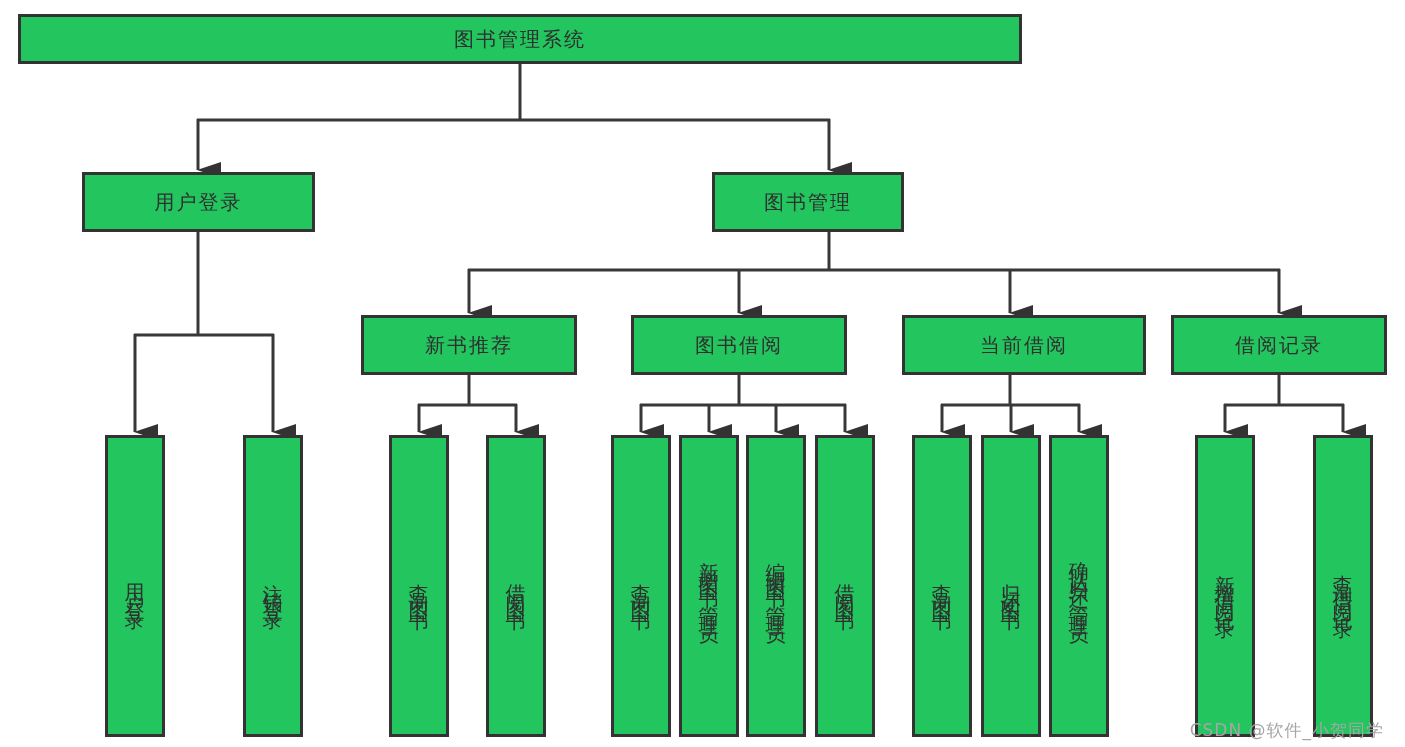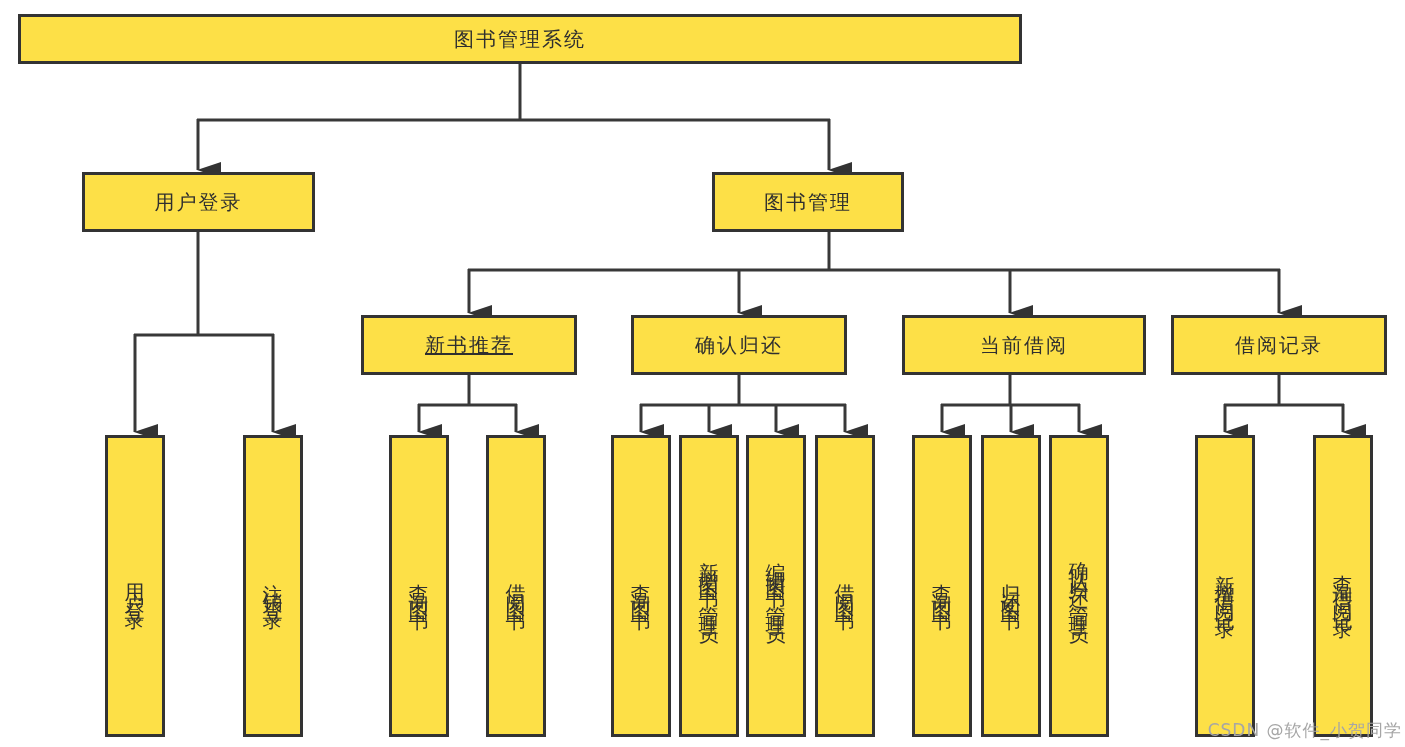--- a/index.html
+++ b/index.html
@@ -17,40 +17,40 @@
   .connectors {
     position: absolute;
     left: 0; top: 0;
     width: 1405px; height: 747px;
     pointer-events: none;
   }
 
   .node {
     position: absolute;
     border: 3px solid #333333;
-    background: #fde047;
+    background: #22c55e;
     display: flex;
     align-items: center;
     justify-content: center;
     color: #2f2f2f;
     font-size: 20px;
     letter-spacing: 2px;
   }
 
   .node.leaf span {
     writing-mode: vertical-rl;
     line-height: 1;
     letter-spacing: 9px;
     font-size: 20px;
     white-space: nowrap;
   }
 
   .watermark {
     position: absolute;
-    right: 3px;
+    right: 21px;
     bottom: 5px;
     font-size: 17px;
     color: #a6a6a6;
     letter-spacing: 1px;
   }
 </style>
 </head>
 <body>
 
 <div class="canvas">
@@ -109,25 +109,25 @@
     <span>图书管理系统</span>
   </div>
 
   <div class="node" style="left:82px; top:172px; width:233px; height:60px;">
     <span>用户登录</span>
   </div>
   <div class="node" style="left:712px; top:172px; width:192px; height:60px;">
     <span>图书管理</span>
   </div>
 
-  <div class="node" style="left:361px; top:315px; width:216px; height:60px;text-decoration:underline;">
+  <div class="node" style="left:361px; top:315px; width:216px; height:60px;">
     <span>新书推荐</span>
   </div>
   <div class="node" style="left:631px; top:315px; width:216px; height:60px;">
-    <span>确认归还</span>
+    <span>图书借阅</span>
   </div>
   <div class="node" style="left:902px; top:315px; width:244px; height:60px;">
     <span>当前借阅</span>
   </div>
   <div class="node" style="left:1171px; top:315px; width:216px; height:60px;">
     <span>借阅记录</span>
   </div>
 
   <div class="node leaf" style="left:105px; top:435px; width:60px; height:302px;">
     <span>用户登录</span>

